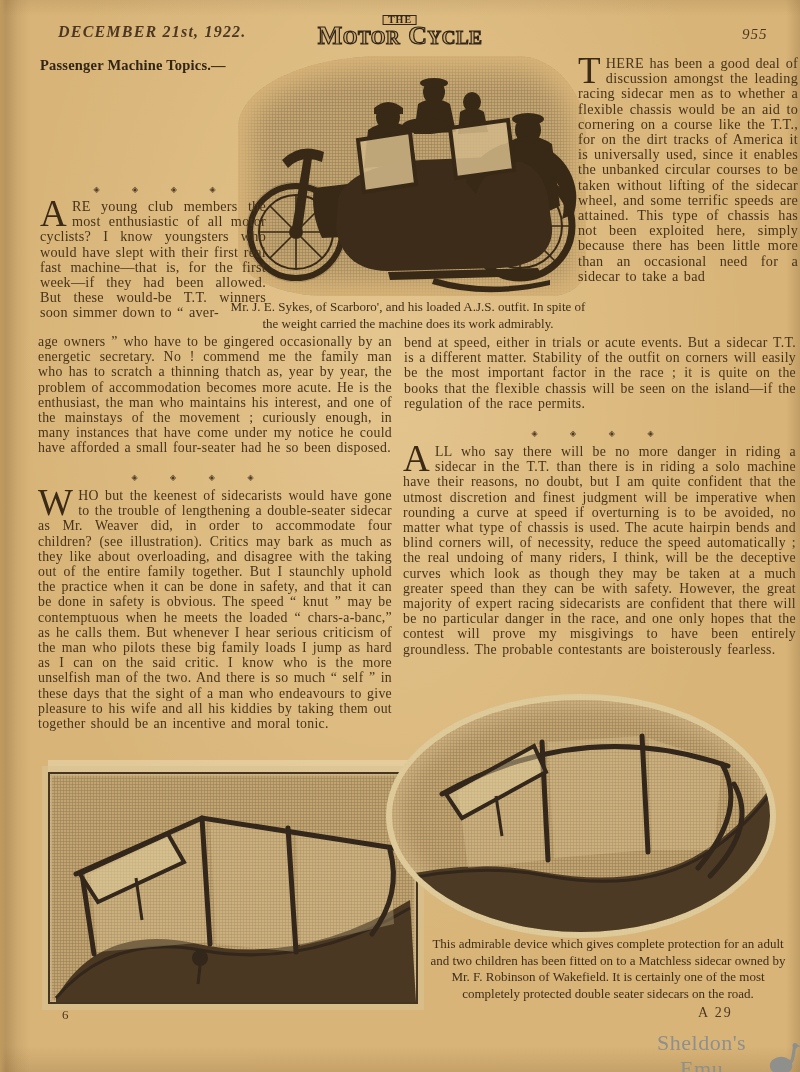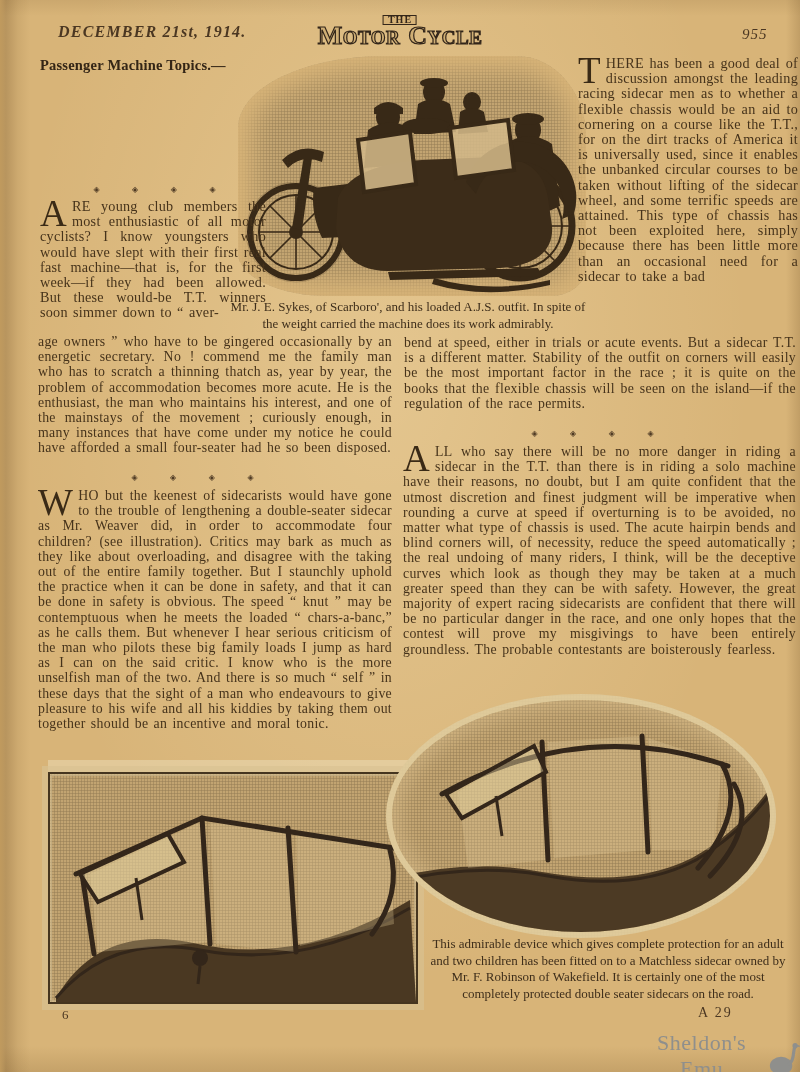--- a/index.html
+++ b/index.html
@@ -53,21 +53,21 @@
   .ftr-sig{font-size:14px;letter-spacing:2px;color:#4b3722;}
   .watermark{display:flex;align-items:flex-end;gap:2px;}
   .watermark-text{font-size:22px;color:#8f8f8c;letter-spacing:0.5px;line-height:26px;}
   svg{display:block;}
 </style>
 </head>
 <body>
 
 <div id="page">
 
-  <div class="abs hdr-date" style="left:58px;top:23px;">DECEMBER 21st, 1914.</div>
+  <div class="abs hdr-date" style="left:58px;top:23px;">DECEMBER 21st, 1922.</div>
   <div class="abs logo">
     <span class="logo-the">The</span>
     <span class="logo-word">Motor</span><span class="logo-word" style="margin-left:8px;">Cycle</span>
   </div>
   <div class="abs hdr-page" style="left:742px;top:26px;">955</div>
 
   <div class="abs halftone photo1" style="left:238px;top:56px;width:348px;height:240px;">
     <svg width="348" height="240" viewBox="0 0 348 240">
 
       <g stroke="#38291733" fill="none">

